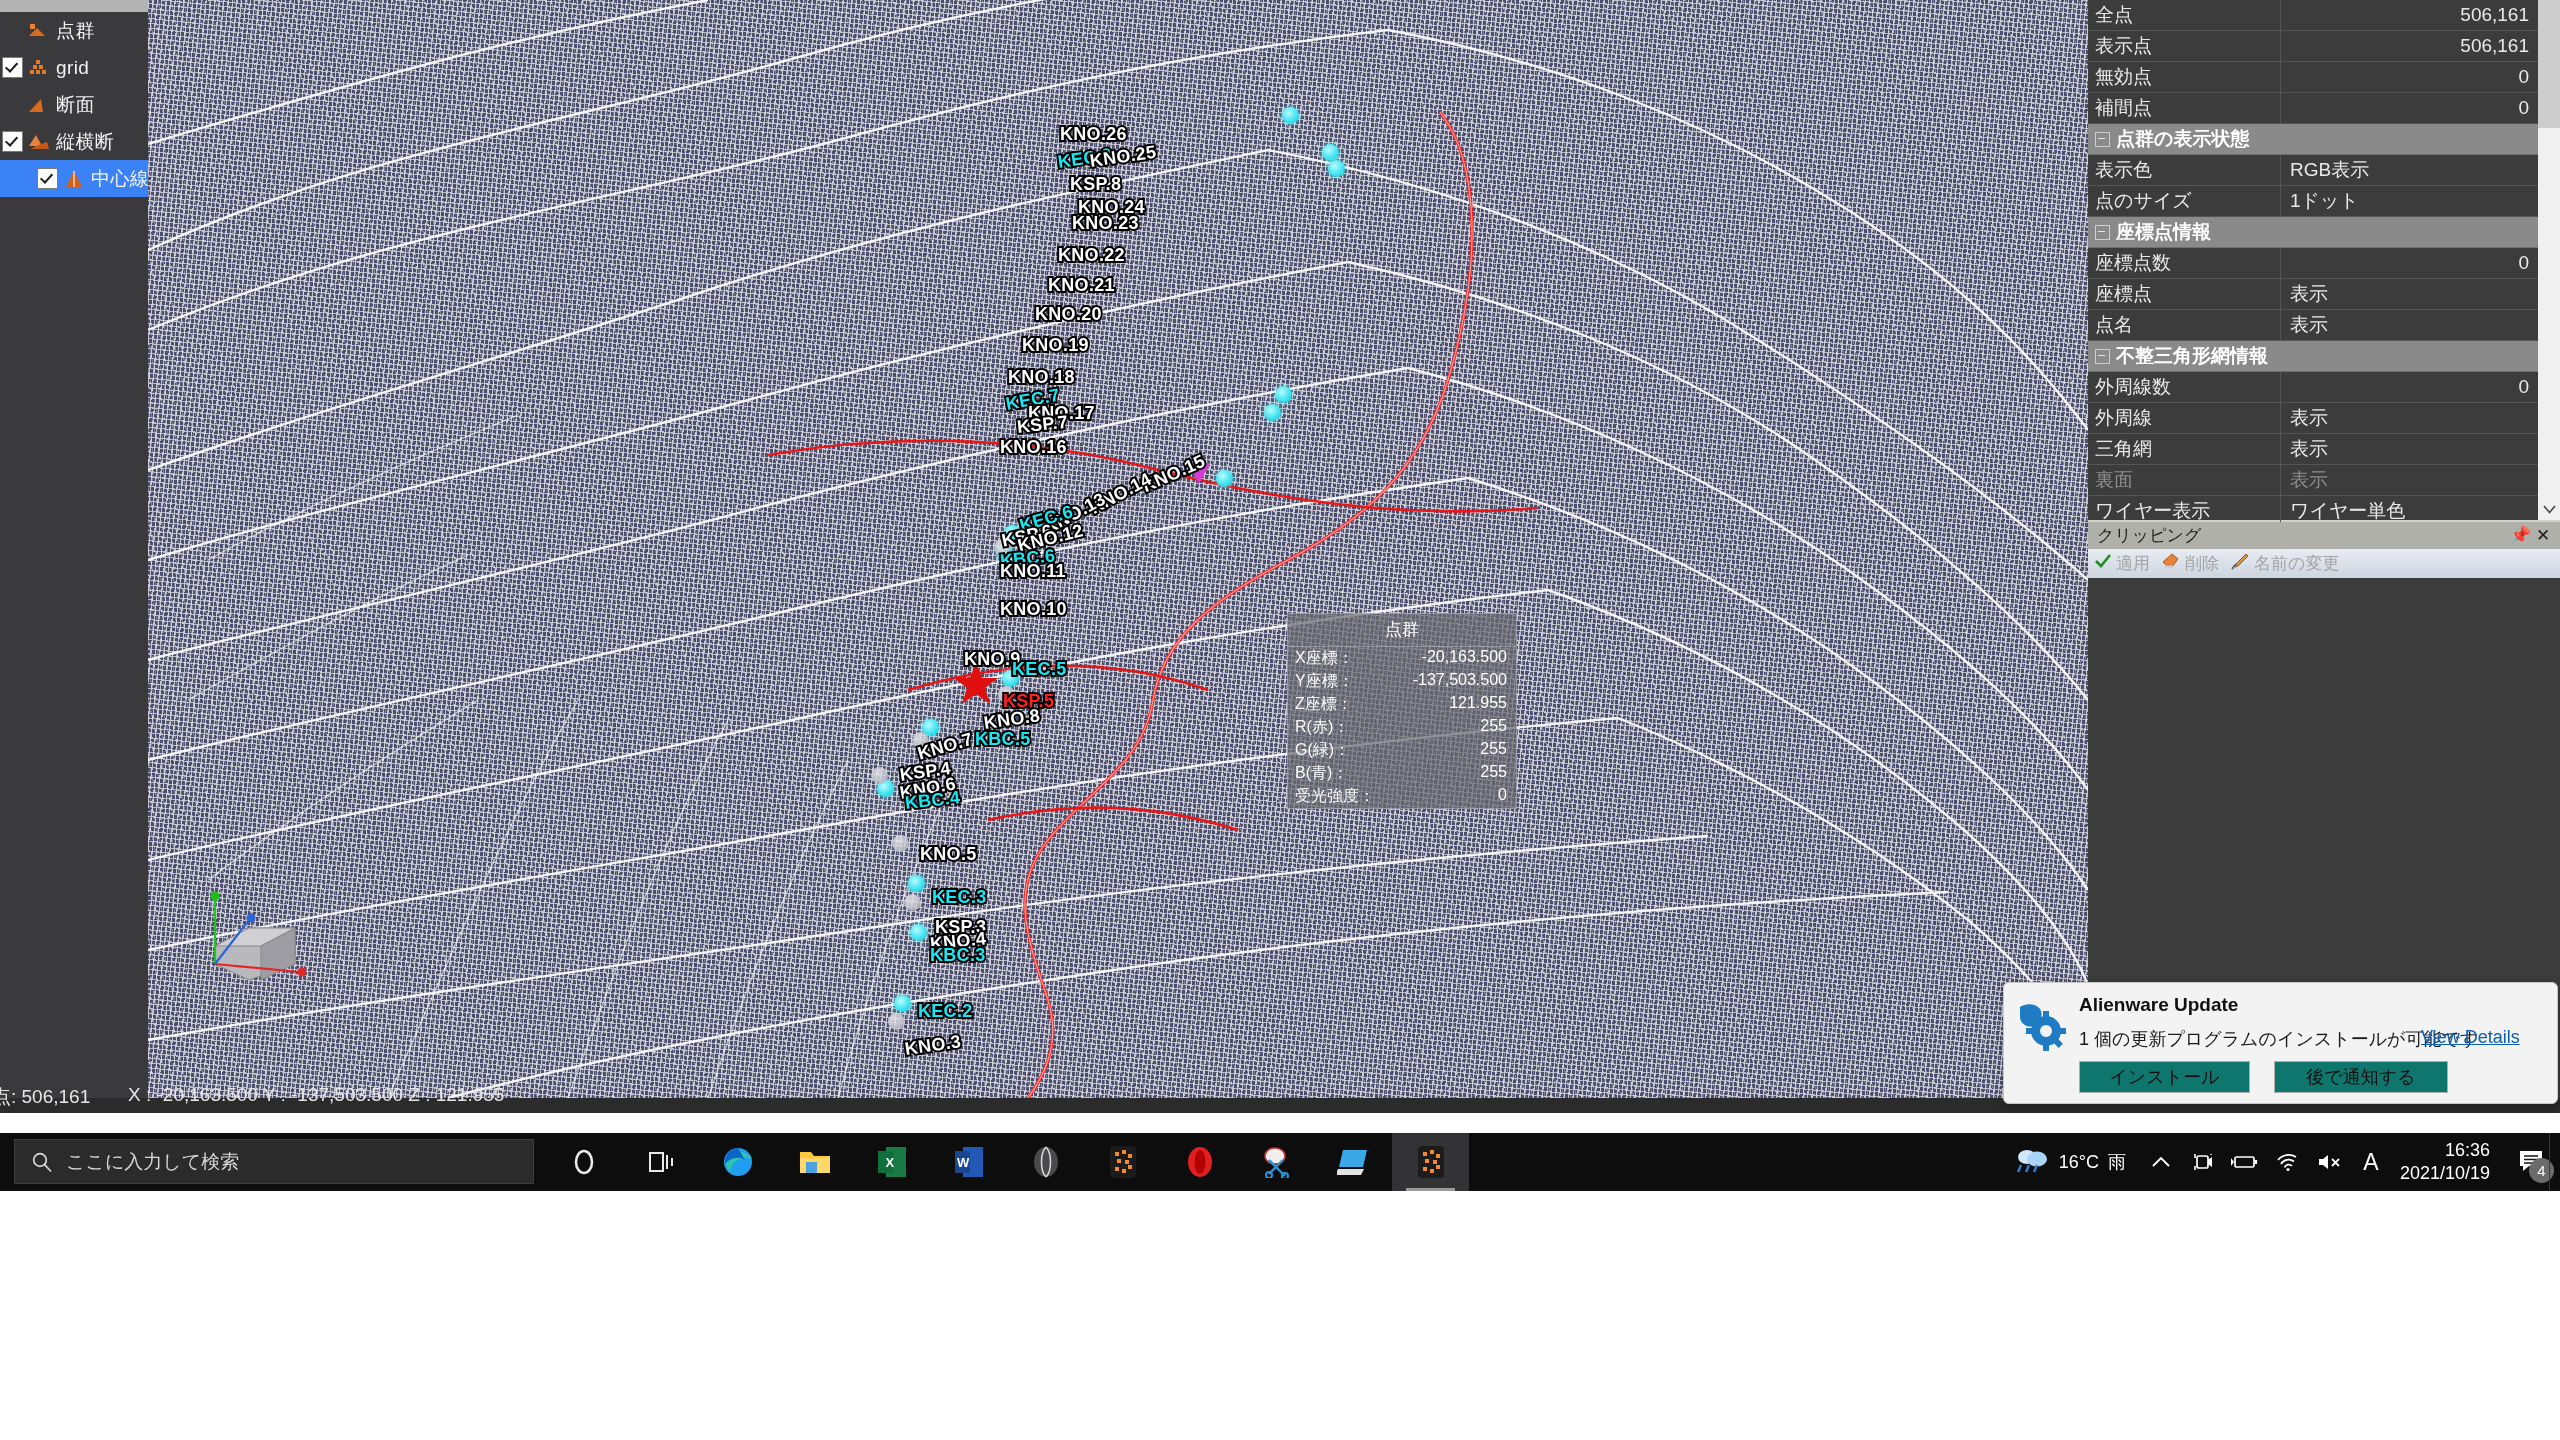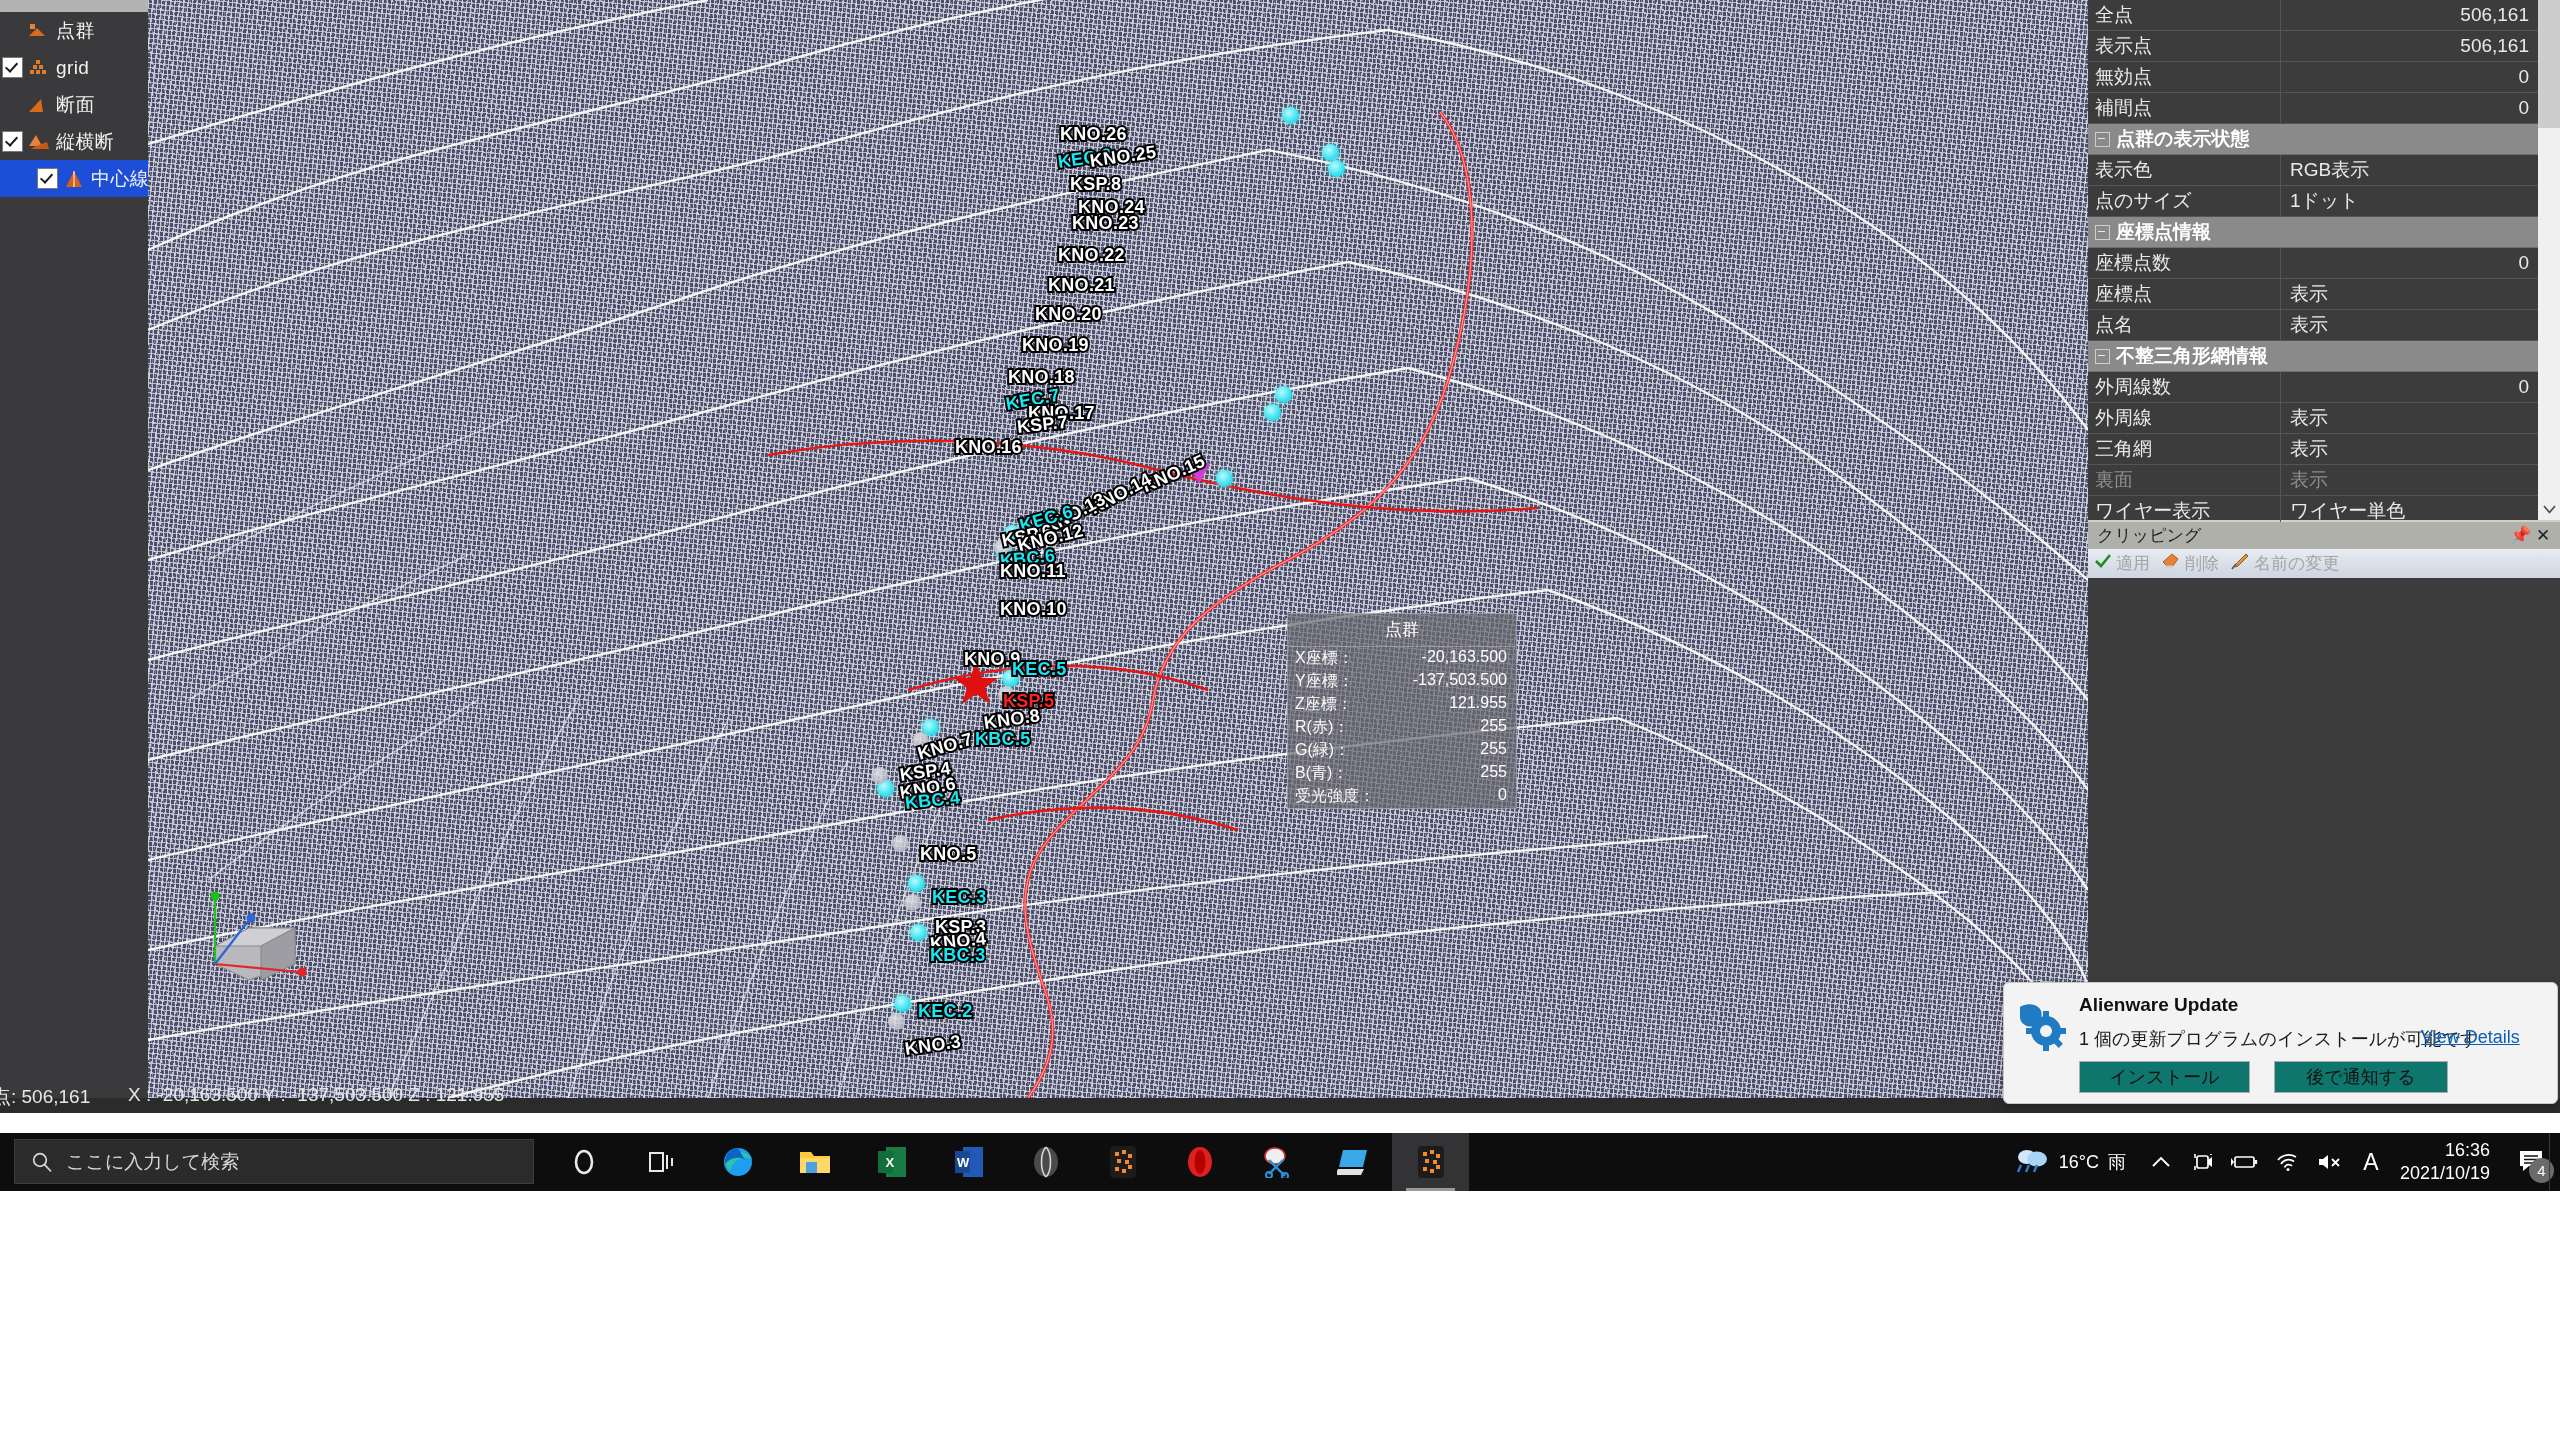--- a/index.html
+++ b/index.html
@@ -7,21 +7,21 @@
   #root{position:relative;width:2560px;height:1440px;background:#ffffff;}
 
   
   .app-window{position:absolute;left:0;top:0;width:2560px;height:1113px;background:#2b2b2b;}
 
   
   .tree-panel{position:absolute;left:0;top:0;width:148px;height:1106px;background:#3a3a3c;}
   .tree-topbar{height:12px;background:#b3b3b3;}
   .tree-item{display:flex;align-items:center;height:37px;padding-left:2px;box-sizing:border-box;
              color:#f2f2f2;font-size:19px;letter-spacing:.4px;white-space:nowrap;}
-  .tree-item.selected{background:#1d4ed8;padding-left:37px;}
+  .tree-item.selected{background:#3b82f6;padding-left:37px;}
   .tree-item .indent{display:inline-block;}
   .chk{width:19px;height:19px;background:#fff;border:1px solid #7a7a7a;flex:0 0 auto;
        position:relative;margin-right:4px;}
   .chk.on::after{content:"";position:absolute;left:5px;top:2px;width:5px;height:10px;
        border:solid #1b1b1b;border-width:0 2px 2px 0;transform:rotate(42deg);}
   .chk.blank{visibility:hidden;}
   .ic{width:24px;height:22px;flex:0 0 auto;margin-right:5px;position:relative;}
   .ic svg{display:block;}
   .tlabel{line-height:1;}
 
@@ -328,21 +328,21 @@
             <div class="plabel kno" style="left: 930px; top: 198px; transform-origin: left center;"><span>KNO.24</span></div>
             <div class="plabel kno" style="left: 924px; top: 214px; transform-origin: left center;"><span>KNO.23</span></div>
             <div class="plabel kno" style="left: 910px; top: 246px; transform-origin: left center;"><span>KNO.22</span></div>
             <div class="plabel kno" style="left: 900px; top: 276px; transform-origin: left center;"><span>KNO.21</span></div>
             <div class="plabel kno" style="left: 887px; top: 305px; transform-origin: left center;"><span>KNO.20</span></div>
             <div class="plabel kno" style="left: 874px; top: 336px; transform-origin: left center;"><span>KNO.19</span></div>
             <div class="plabel kno" style="left: 860px; top: 368px; transform-origin: left center;"><span>KNO.18</span></div>
             <div class="plabel kec" style="left: 858px; top: 395px; transform: rotate(-10deg); transform-origin: left center;"><span>KEC.7</span></div>
             <div class="plabel kno" style="left: 880px; top: 404px; transform-origin: left center;"><span>KNO.17</span></div>
             <div class="plabel ksp" style="left: 869px; top: 418px; transform: rotate(-6deg); transform-origin: left center;"><span>KSP.7</span></div>
-            <div class="plabel kno" style="left: 807px; top: 438px; transform-origin: left center;"><span>KNO.16</span></div>
+            <div class="plabel kno" style="left: 852px; top: 438px; transform-origin: left center;"><span>KNO.16</span></div>
             <div class="plabel kno" style="left: 995px; top: 478px; transform: rotate(-24deg); transform-origin: left center;"><span>KNO.15</span></div>
             <div class="plabel kno" style="left: 943px; top: 500px; transform: rotate(-28deg); transform-origin: left center;"><span>KNO.14</span></div>
             <div class="plabel kno" style="left: 897px; top: 520px; transform: rotate(-28deg); transform-origin: left center;"><span>KNO.13</span></div>
             <div class="plabel kec" style="left: 872px; top: 517px; transform: rotate(-16deg); transform-origin: left center;"><span>KEC.6</span></div>
             <div class="plabel ksp" style="left: 854px; top: 532px; transform: rotate(-12deg); transform-origin: left center;"><span>KSP.6</span></div>
             <div class="plabel kno" style="left: 870px; top: 537px; transform: rotate(-14deg); transform-origin: left center;"><span>KNO.12</span></div>
             <div class="plabel kbc" style="left: 852px; top: 552px; transform: rotate(-6deg); transform-origin: left center;"><span>KBC.6</span></div>
             <div class="plabel kno" style="left: 852px; top: 562px; transform-origin: left center;"><span>KNO.11</span></div>
             <div class="plabel kno" style="left: 852px; top: 600px; transform-origin: left center;"><span>KNO.10</span></div>
             <div class="plabel kno" style="left: 816px; top: 650px; transform-origin: left center;"><span>KNO.9</span></div>

